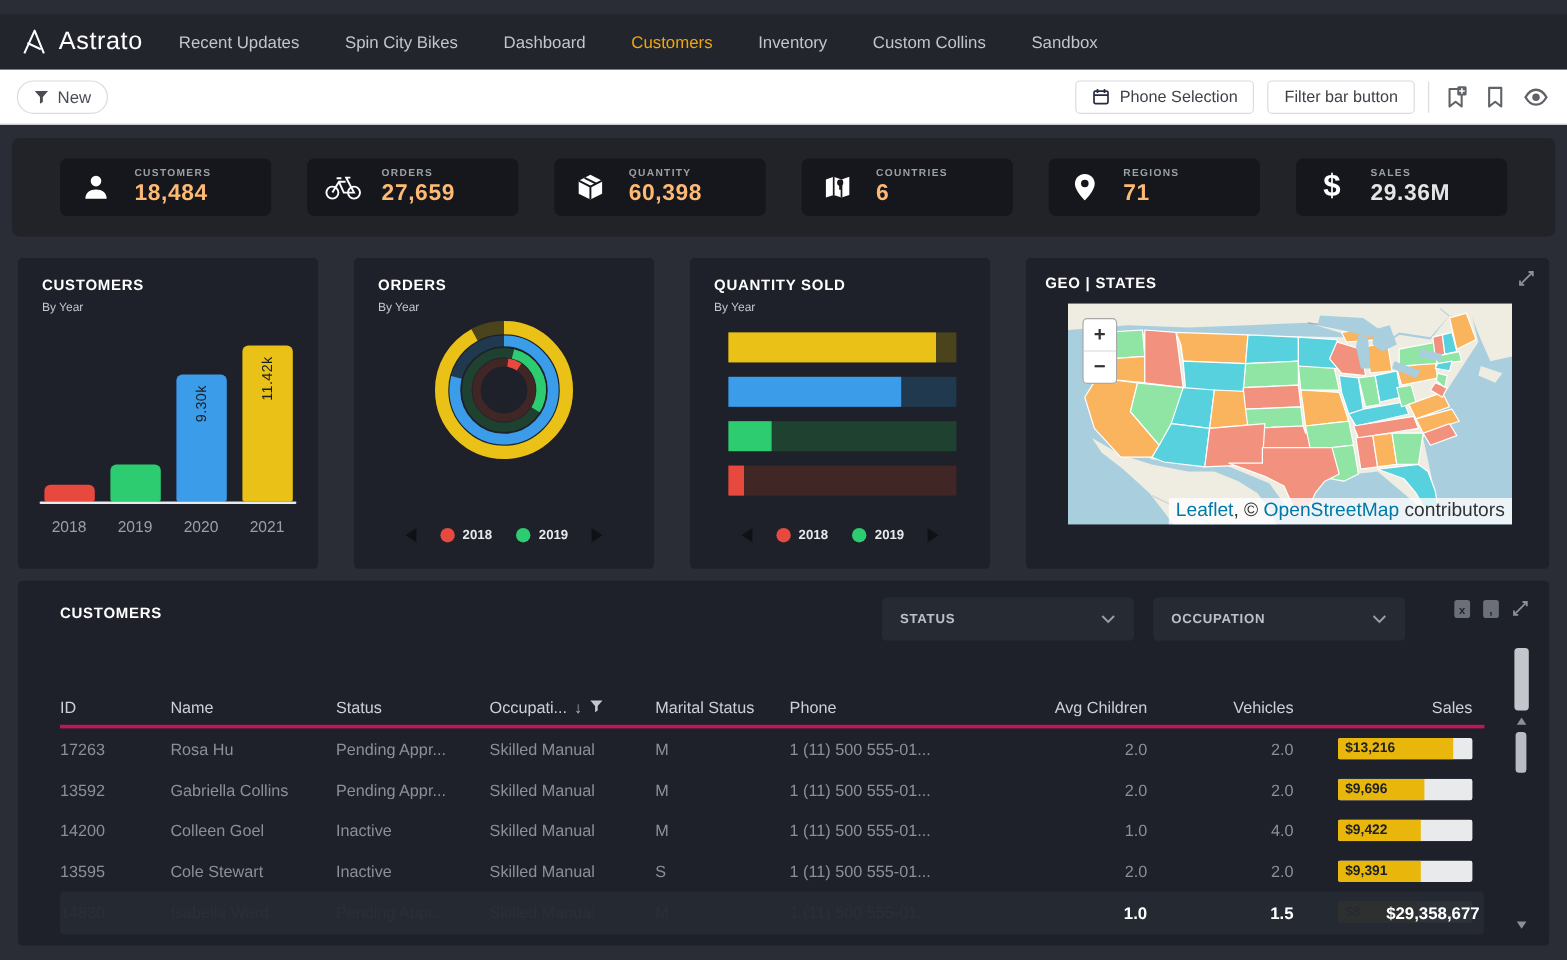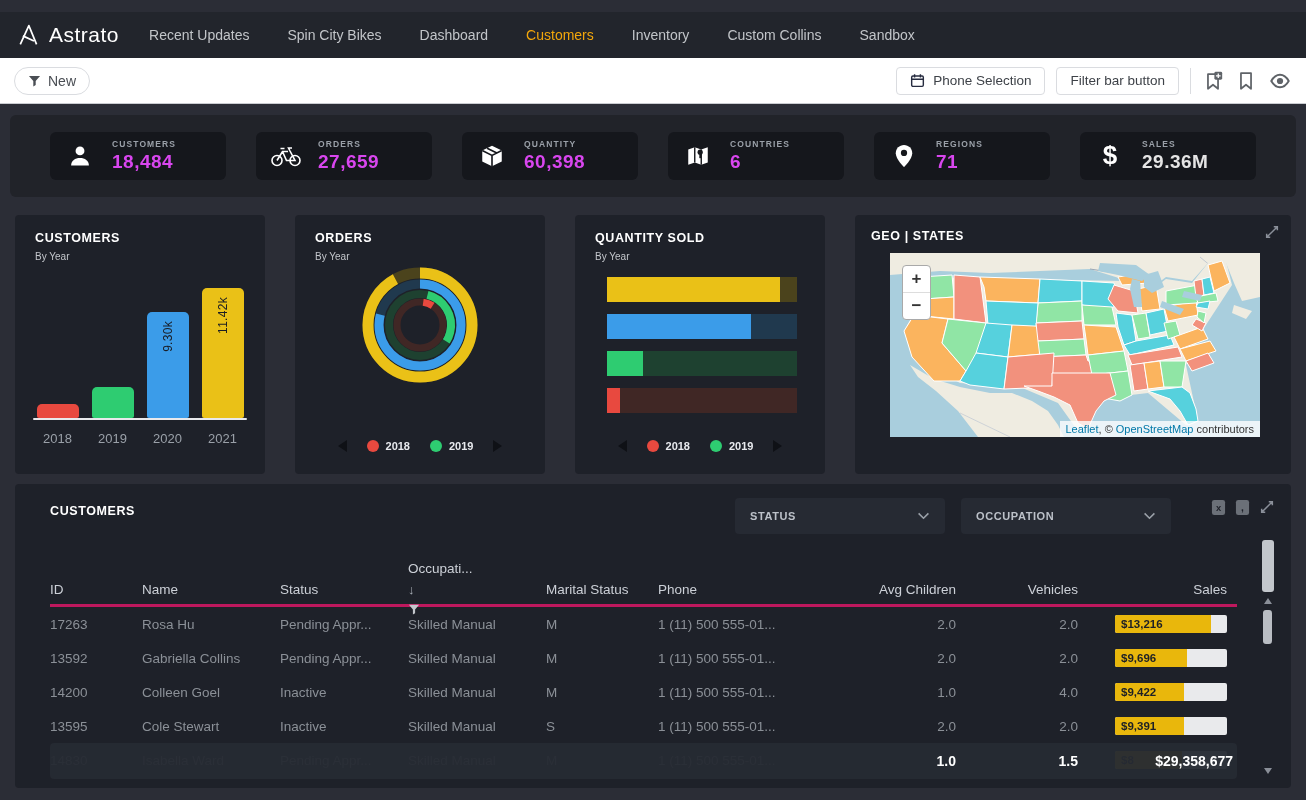--- a/index.html
+++ b/index.html
@@ -20,21 +20,21 @@
   .tb-btn{display:flex;align-items:center;gap:8px;height:28px;padding:0 13px;border:1px solid #dadce0;border-radius:4px;background:#fff;color:#3e4248;font-size:13.5px;font-family:inherit;}
   .tb-divider{width:1px;height:26px;background:#dadce0;}
   .tb-icon{display:flex;align-items:center;cursor:pointer;}
 
   
   .kpi-strip{margin:11px 10px 0;height:82px;background:#212329;border-radius:6px;display:flex;align-items:center;justify-content:space-between;padding:0 40px;box-sizing:content-box;}
   .kpi-tile{width:176px;height:48px;background:#15171c;border-radius:6px;display:flex;align-items:center;padding:0 12px;box-sizing:border-box;}
   .kpi-ico{width:36px;display:flex;justify-content:center;}
   .kpi-txt{margin-left:14px;display:flex;flex-direction:column;gap:2px;}
   .kpi-label{font-size:8.5px;font-weight:bold;letter-spacing:1.1px;color:#9aa0a8;}
-  .kpi-value{font-size:19px;font-weight:bold;color:#d946ef;letter-spacing:.5px;}
+  .kpi-value{font-size:19px;font-weight:bold;color:#fdba74;letter-spacing:.5px;}
   .kpi-value.gold{color:#e5e5e5;}
 
   
   .cards-row{display:flex;gap:30px;margin:18px 15px 0;height:259px;}
   .card{background:#1e2129;border-radius:4px;position:relative;box-sizing:border-box;}
   .chart-card{width:250px;padding:16px 20px;}
   .geo-card{flex:1;padding:14px 16px;}
   .card-title{font-size:12.5px;font-weight:bold;letter-spacing:.6px;color:#fff;}
   .card-sub{font-size:10px;color:#c3c6cb;margin-top:6px;}
 
@@ -61,41 +61,41 @@
   .legend-arrow.next{border-left:9px solid #0f1116;}
   .legend-item{display:flex;align-items:center;gap:7px;}
   .legend-dot{width:12px;height:12px;border-radius:50%;}
 
   
   .map-area{position:absolute;left:35px;right:31px;top:38px;bottom:37px;background:#a9cedd;overflow:hidden;}
   .map-area svg{display:block;}
   .zoom-ctl{position:absolute;left:12px;top:12px;width:27px;background:#fff;border:1px solid #a9a9a9;border-radius:4px;overflow:hidden;}
   .zoom-btn{height:26px;display:flex;align-items:center;justify-content:center;font-size:17px;font-weight:bold;color:#333;cursor:pointer;}
   .zoom-btn:first-child{border-bottom:1px solid #ddd;}
-  .map-attr{position:absolute;right:0;bottom:0;background:rgba(255,255,255,.78);padding:2px 6px;font-size:11px;color:#333;}
+  .map-attr{position:absolute;right:0;bottom:0;background:rgba(255,255,255,.78);padding:2px 6px;font-size:16px;color:#333;}
   .map-attr a{color:#0078a8;text-decoration:none;cursor:pointer;}
   .expand-ico{position:absolute;top:9px;right:11px;cursor:pointer;}
   svg .stA{fill:#f2917d}svg .stO{fill:#fbb45e}svg .stC{fill:#56d1dd}svg .stM{fill:#90e5a5}
   svg .stA,svg .stO,svg .stC,svg .stM{stroke:#fff;stroke-width:1;stroke-linejoin:round;}
 
   
   .table-card{margin:10px 15px 0;height:304px;padding:20px 20px 16px 35px;}
   .filters{position:absolute;top:14px;right:120px;display:flex;gap:16px;}
   .dropdown{width:210px;height:36px;background:#262a33;border-radius:4px;display:flex;align-items:center;justify-content:space-between;padding:0 15px;box-sizing:border-box;color:#bcc1c9;font-size:11px;font-weight:bold;letter-spacing:.6px;cursor:pointer;}
   .card-icons{position:absolute;top:15px;right:16px;display:flex;gap:9px;}
   .tbl{margin-top:56px;position:relative;padding-right:34px;}
   .tbl-header{display:flex;height:30px;align-items:center;border-bottom:3px solid #be185d;color:#ccd0d7;font-size:13.5px;}
   .tbl-body{position:relative;height:172px;overflow:hidden;}
   .tbl-row{display:flex;height:34px;align-items:center;color:#8b9097;font-size:13.5px;}
   .tbl-row.faded{opacity:.3;}
   .hc,.rc{box-sizing:border-box;padding-right:10px;white-space:nowrap;overflow:hidden;}
   .c0{width:92px}.c1{width:138px}.c2{width:128px}.c3{width:138px}.c4{width:112px}.c5{width:168px}
   .c6{width:140px;text-align:right}.c7{width:122px;text-align:right}
   .c8{flex:1;display:flex;justify-content:flex-end;text-align:right;}
-  .hc.c3{display:flex;align-items:flex-start;gap:6px;flex-direction:column;}
+  .hc.c3{display:flex;align-items:flex-start;gap:6px;}
   .sort-glyph{color:#aab0b8;font-size:13px;}
   .sales-track{width:112px;height:18px;background:#e9eaec;border-radius:2px;position:relative;overflow:hidden;}
   .sales-fill{height:100%;background:#e9b70c;}
   .sales-amt{position:absolute;left:6px;top:50%;transform:translateY(-50%);font-size:11.5px;font-weight:bold;color:#1d2026;}
   .totals{position:absolute;left:0;right:0;bottom:0;height:36px;background:rgba(39,43,52,.85);border-radius:4px;display:flex;align-items:center;color:#fff;font-weight:bold;font-size:14px;}
   .totals .c8{padding-right:4px;}
   
   .vscroll{position:absolute;top:78px;right:17px;width:12px;height:212px;}
   .vs-corner{position:absolute;top:-22px;left:0;width:12px;height:52px;background:#c3c7cc;border-radius:3px;}
   .vs-up{position:absolute;top:36px;left:2px;width:0;height:0;border-left:4px solid transparent;border-right:4px solid transparent;border-bottom:6px solid #8a8f98;}

